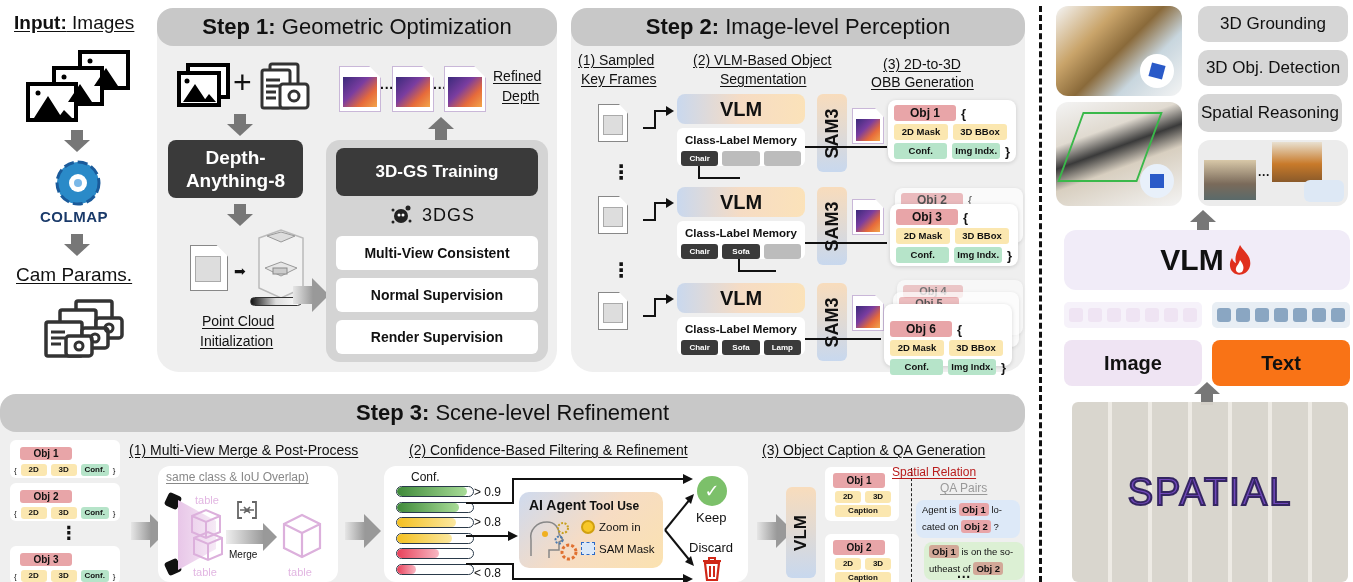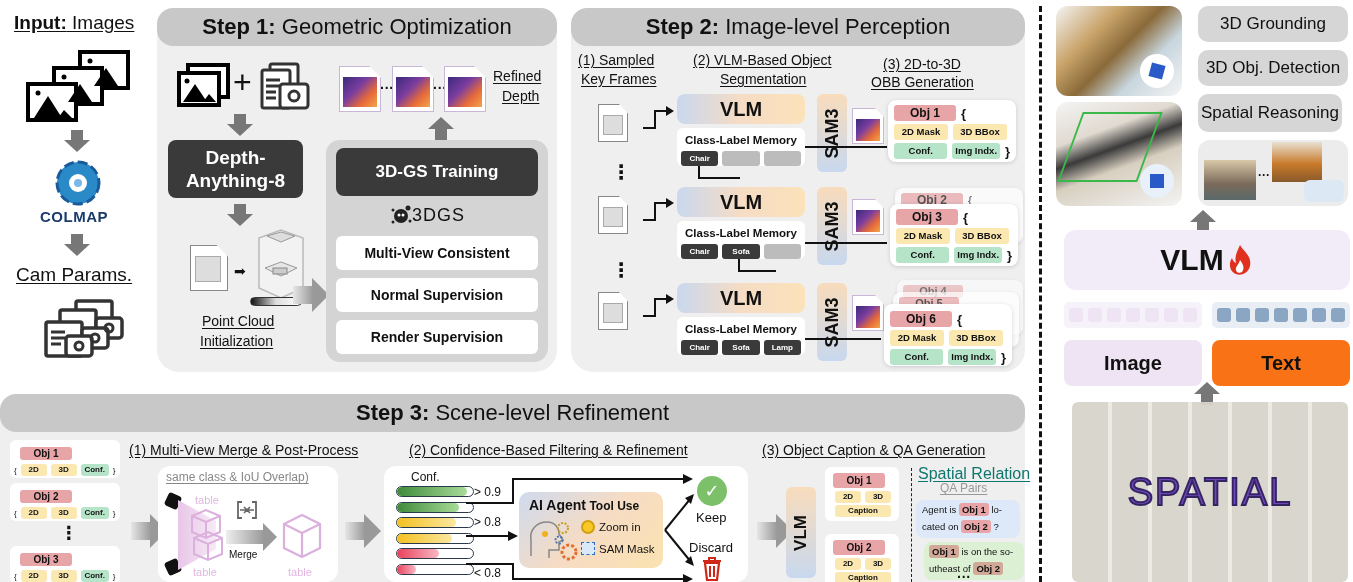--- a/index.html
+++ b/index.html
@@ -136,21 +136,21 @@
 <div class="abs" style="left:433px;top:80px;font-size:14px;font-weight:700">···</div>
 <div class="depthdoc" style="left:444px;top:66px">
     <div class="img"></div>
   </div>
 <div class="abs u" style="left:493px;top:68px;font-size:14px">Refined</div>
 <div class="abs u" style="left:502px;top:88px;font-size:14px">Depth</div>
 <div class="garrow-u" style="left:428px;top:117px"></div>
 
 <div class="abs" style="left:326px;top:140px;width:222px;height:222px;background:#d4d4d4;border-radius:14px"></div>
 <div class="dark" style="left:336px;top:148px;width:202px;height:48px;font-size:17px">3D-GS Training</div>
-<div class="abs" style="left:390px;top:204px;display:flex;align-items:center;gap:0">
+<div class="abs" style="left:390px;top:204px;display:flex;align-items:center;gap:10px">
   <svg width="22" height="22" viewBox="0 0 22 22">
       <circle cx="11" cy="12" r="7" fill="#222"></circle>
       <circle cx="18" cy="4" r="2.5" fill="#222"></circle>
       <circle cx="3" cy="6" r="1.5" fill="#222"></circle>
       <circle cx="3" cy="18" r="1.5" fill="#222"></circle>
       <circle cx="20" cy="17" r="1.5" fill="#222"></circle>
       <circle cx="9" cy="11" r="1.5" fill="#fff"></circle>
       <circle cx="13" cy="11" r="1.5" fill="#fff"></circle>
     </svg>
   <span style="font-size:18px;letter-spacing:1px">3DGS</span>
@@ -298,21 +298,21 @@
   <div class="row" style="margin-top:0">
       <span class="pill red" style="width:60px;font-size:11px;line-height:13px">Obj 4</span>
     </div>
 </div>
 <div class="objcard" style="left:893px;top:292px;width:126px;height:55px;opacity:.7">
   <div class="row" style="margin-top:0">
       <span class="pill red" style="width:60px;font-size:11px;line-height:12px">Obj 5</span>
     </div>
 </div>
 <div class="objcard" style="left:884px;top:304px;width:128px;height:62px">
-  <div class="row" style="margin-top:2px">
+  <div class="row" style="margin-top:12px">
       <span class="pill red" style="width:62px;font-size:12px;line-height:16px">Obj 6</span>
       <span style="font-weight:700;font-size:13px">{</span>
     </div>
   <div class="row">
       <span class="pill yel" style="width:54px;font-size:9.5px;line-height:16px">2D Mask</span>
       <span class="pill yel" style="width:54px;font-size:9.5px;line-height:16px">3D BBox</span>
     </div>
   <div class="row">
       <span class="pill grn" style="width:54px;font-size:9.5px;line-height:16px">Conf.</span>
       <span class="pill grn" style="width:48px;font-size:9.5px;line-height:16px">Img Indx.</span>
@@ -534,21 +534,21 @@
   <span class="pill red" style="width:52px;margin-left:2px;font-size:10px;line-height:15px">Obj 2</span>
   <div class="row" style="gap:4px;margin-top:3px;font-size:8px;padding-left:4px">
       <span class="pill yel" style="width:26px;line-height:12px">2D</span>
       <span class="pill yel" style="width:26px;line-height:12px">3D</span>
     </div>
   <div class="row" style="margin-top:2px;font-size:8px;padding-left:4px">
       <span class="pill yel" style="width:56px;line-height:12px">Caption</span>
     </div>
 </div>
 <div class="abs" style="left:911px;top:468px;height:114px;border-left:1.5px dashed #222"></div>
-<div class="abs u" style="left:918px;top:465px;font-size:16px;color:#0f766e">Spatial Relation</div>
+<div class="abs u" style="left:892px;top:465px;font-size:12px;color:#b91c1c">Spatial Relation</div>
 <div class="abs u" style="left:940px;top:481px;font-size:12px;color:#999">QA Pairs</div>
 <div class="abs" style="left:916px;top:500px;width:104px;height:38px;background:#dde9f8;border-radius:8px;font-size:9.5px;line-height:17px;padding:1px 6px">
   <span>Agent is</span>
   <span class="pill red" style="padding:0 3px;line-height:13px">Obj 1</span>
   <span>lo-</span><br>
   <span>cated on</span>
   <span class="pill red" style="padding:0 3px;line-height:13px">Obj 2</span>
   <span>?</span>
 </div>
 <div class="abs" style="left:924px;top:542px;width:100px;height:38px;background:#dcf0d4;border-radius:8px;font-size:9.5px;line-height:17px;padding:1px 5px">

